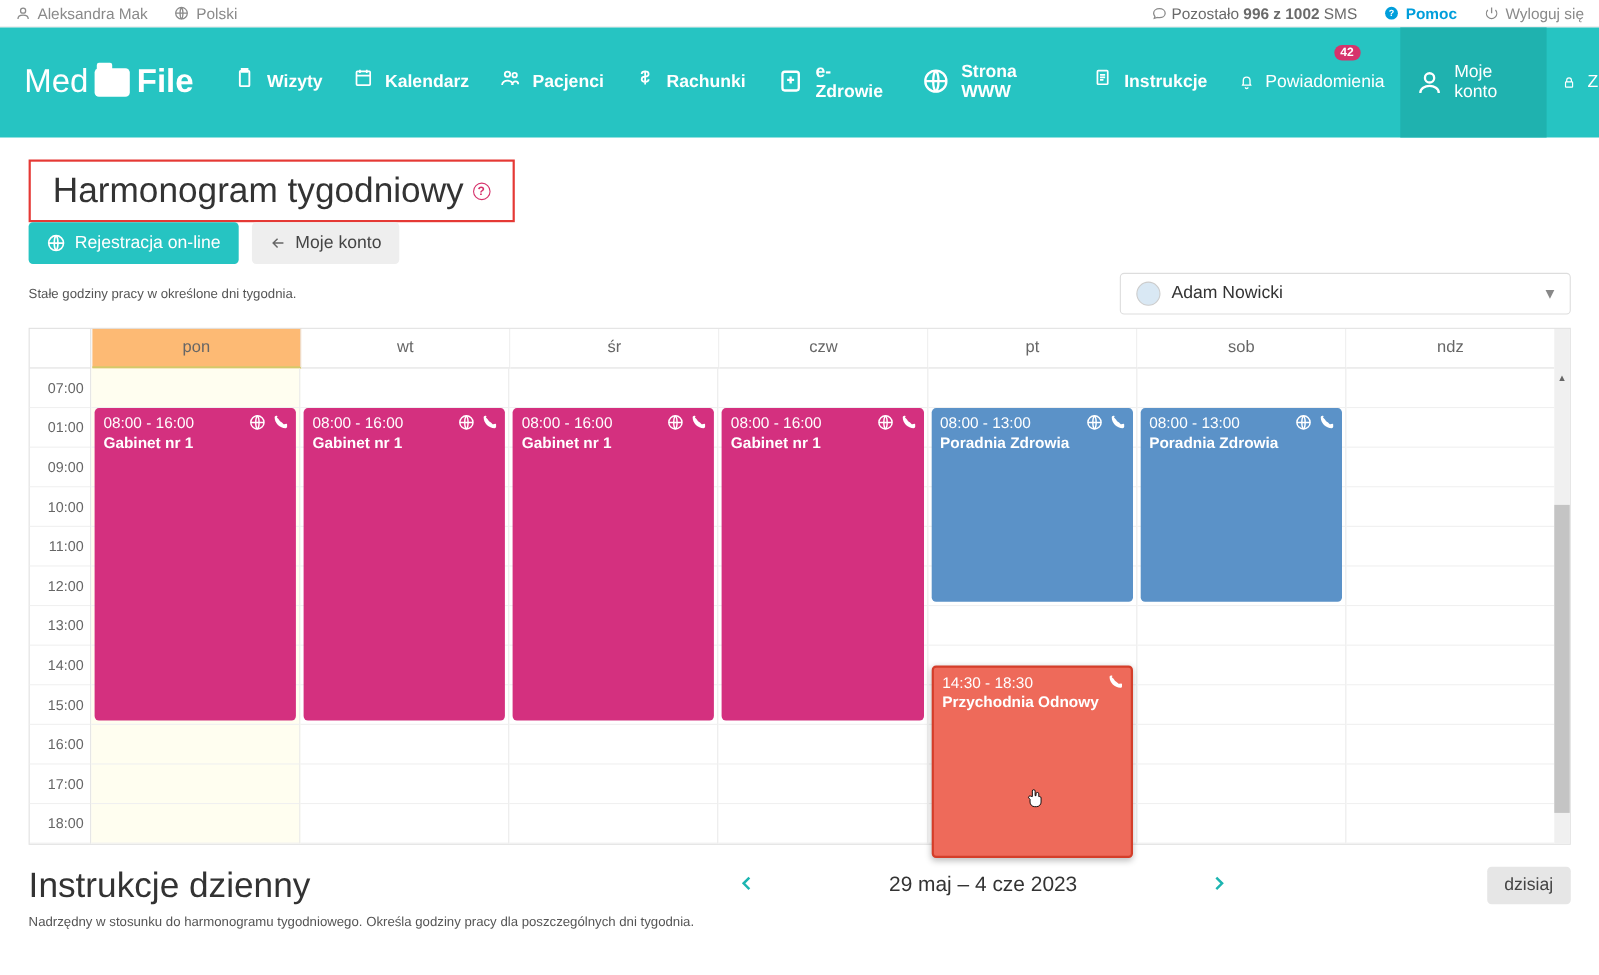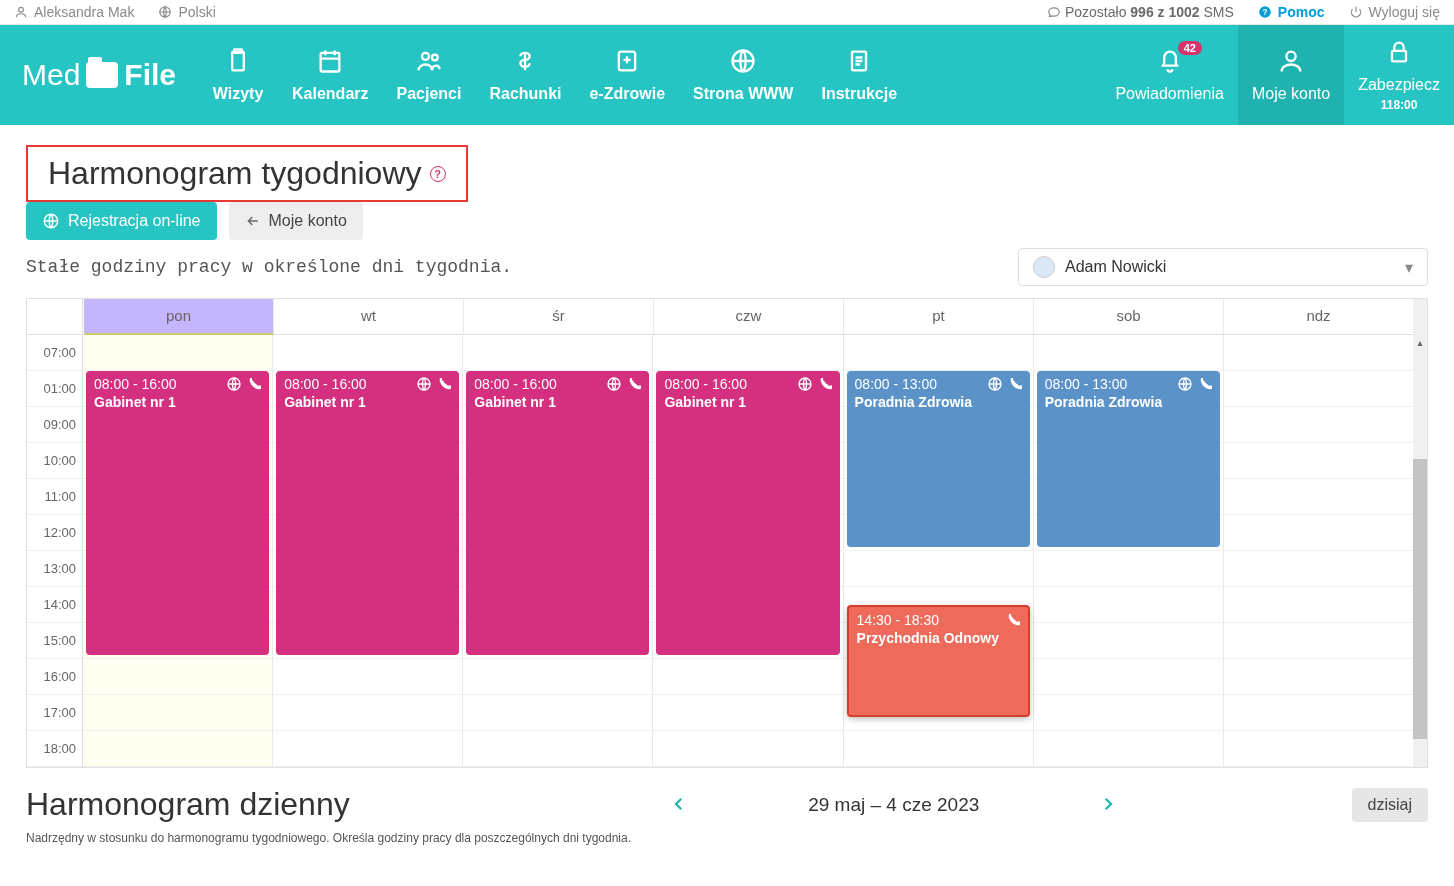--- a/index.html
+++ b/index.html
@@ -11,52 +11,52 @@
   .toplink { display:flex; align-items:center; gap:6px; cursor:pointer; }
   .help-link { color:#009edb; font-weight:600; }
   .sms-remaining { color:#6a6a6a; }
 
   
   .navbar { background:#26c4c2; color:#fff; display:flex; align-items:stretch; justify-content:space-between; height:100px; }
   .logo { display:flex; align-items:center; gap:6px; padding:0 22px; font-size:30px; font-weight:700; }
   .logo .folder { width:32px; height:26px; background:#fff; border-radius:4px; position:relative; }
   .logo .folder::before { content:""; position:absolute; top:-5px; left:2px; width:14px; height:6px; background:#fff; border-radius:2px 2px 0 0; }
   .nav-items { display:flex; align-items:stretch;font-weight:bold; }
-  .nav-item { display:flex; flex-direction:column; align-items:center; justify-content:center; padding:0 14px; min-width:80px; cursor:pointer; font-size:16px; gap:10px; }
+  .nav-item { display:flex; flex-direction:row; align-items:center; justify-content:center; padding:0 14px; min-width:80px; cursor:pointer; font-size:16px; gap:10px; }
   .nav-item .icon { width:28px; height:28px; }
   .nav-right { display:flex; align-items:stretch; }
   .nav-right .nav-item { min-width:100px; position:relative; }
   .nav-item.active { background:#1fb2af; }
   .badge { position:absolute; top:16px; right:36px; background:#d6336c; color:#fff; border-radius:10px; font-size:11px; padding:1px 6px; font-weight:600; }
   .sub-label { font-size:12px; margin-top:-6px; font-weight:700; }
 
   
   .page-head { display:flex; justify-content:space-between; align-items:flex-start; padding:20px 26px 8px;flex-direction:column; }
   .title-box { border:2px solid #e53935; padding:8px 20px; }
   .page-title { font-size:32px; font-weight:400; color:#333; display:flex; align-items:center; gap:8px; }
   .help-circ { width:16px; height:16px; border:1.5px solid #d6336c; border-radius:50%; color:#d6336c; font-size:11px; display:inline-flex; align-items:center; justify-content:center; font-weight:600; }
 
   .head-buttons { display:flex; gap:12px; }
   .btn { border:none; border-radius:4px; padding:10px 16px; font-size:16px; cursor:pointer; display:flex; align-items:center; gap:8px; }
   .btn-teal { background:#26c4c2; color:#fff; font-weight:500; }
   .btn-plain { background:#eee; color:#444; }
 
   .subtitle-row { display:flex; justify-content:space-between; align-items:center; padding:0 26px 12px; }
-  .subtitle { font-size:18px; color:#555;font-family:Liberation Mono, monospace; }
+  .subtitle { font-size:12px; color:#555; }
   .user-select { border:1px solid #ddd; border-radius:4px; padding:7px 14px; display:flex; align-items:center; gap:10px; min-width:410px; cursor:pointer; font-size:16px; color:#333; }
   .avatar-sm { width:22px; height:22px; border-radius:50%; background:#d9e8f4 center/cover; border:1px solid #ccc; }
   .chevron-down { margin-left:auto; color:#888; }
 
   
   .calendar-wrap { padding:0 26px; position:relative; }
   .calendar { border:1px solid #e0e0e0; display:flex; position:relative; }
   .time-col { width:56px; border-right:1px solid #e0e0e0; }
   .day-headers { display:flex; position:absolute; left:57px; right:14px; top:0; height:36px; }
   .day-header { flex:1; text-align:center; border-right:1px solid #eaeaea; padding:8px 0; font-size:15px; color:#666; background:#fff; border-bottom:1px solid #e0e0e0; }
-  .day-header.today { background:#c4b5fd; border-bottom:2px solid #d4c96a; }
+  .day-header.today { background:#fdba74; border-bottom:2px solid #d4c96a; }
   .day-header:last-child { border-right:none; }
 
   .time-head-spacer { height:36px; border-bottom:1px solid #e0e0e0; }
   .time-slot { height:36px; border-bottom:1px solid #f0f0f0; font-size:13px; color:#666; text-align:right; padding-right:6px; display:flex; align-items:center; justify-content:flex-end; }
 
   .days-grid { flex:1; display:flex; padding-top:36px; position:relative; }
   .day-col { flex:1; border-right:1px solid #eaeaea; position:relative; }
   .day-col.today { background:#fffef0; }
   .day-col:last-child { border-right:none; }
   .hour-line { height:36px; border-bottom:1px solid #f0f0f0; }
@@ -400,21 +400,21 @@
             <div class="icons">
               <svg viewBox="0 0 24 24" fill="none" stroke="#fff" stroke-width="2">
                 <circle cx="12" cy="12" r="9"></circle>
                 <path d="M3 12h18M12 3c3 3 3 15 0 18M12 3c-3 3-3 15 0 18"></path>
               </svg>
               <svg viewBox="0 0 24 24" fill="#fff">
                 <path d="M6 3c-1 0-2 1-2 2 0 8 7 15 15 15 1 0 2-1 2-2v-3c0-.6-.4-1-1-1l-3 .5c-.4.1-.8 0-1-.3l-2-2c-2-1-3.5-2.5-4.5-4.5l-2-2c-.3-.2-.4-.6-.3-1L8 4c0-.6-.4-1-1-1H6z"></path>
               </svg>
             </div>
           </div>
-          <div class="event ev-red" style="top: 270px; height: 112px;">
+          <div class="event ev-red" style="top: 270px; height: 175px;">
             <div class="time">14:30 - 18:30</div>
             <div class="place">Przychodnia Odnowy</div>
             <div class="icons">
               <svg viewBox="0 0 24 24" fill="#fff">
                 <path d="M6 3c-1 0-2 1-2 2 0 8 7 15 15 15 1 0 2-1 2-2v-3c0-.6-.4-1-1-1l-3 .5c-.4.1-.8 0-1-.3l-2-2c-2-1-3.5-2.5-4.5-4.5l-2-2c-.3-.2-.4-.6-.3-1L8 4c0-.6-.4-1-1-1H6z"></path>
               </svg>
             </div>
             <svg class="cursor-hand" style="left:82px; top:108px;" viewBox="0 0 24 24" fill="#fff" stroke="#000" stroke-width="1">
               <path d="M9 11V5a1.5 1.5 0 0 1 3 0v5h1V8a1.5 1.5 0 0 1 3 0v3h1a1.5 1.5 0 0 1 1.5 1.5V17a5 5 0 0 1-5 5h-2a5 5 0 0 1-5-5v-3l-1.5-1.5a1.5 1.5 0 0 1 2-2L9 11z"></path>
             </svg>
@@ -463,21 +463,21 @@
         </div>
       </div>
     <div class="scroll-rail">
       <div class="scroll-arrow" style="top:38px;">▴</div>
       <div class="scroll-thumb" style="top:160px; height:280px;"></div>
     </div>
   </div>
 </div>
 
 <div class="daily">
-  <div class="daily-title">Harmonogram dzienny</div>
+  <div class="daily-title">Instrukcje dzienny</div>
   <div class="daily-nav">
     <span class="nav-chevron">
       <svg width="18" height="18" viewBox="0 0 24 24" fill="none" stroke="#1db5b1" stroke-width="3">
           <path d="M15 5l-7 7 7 7"></path>
         </svg>
     </span>
     <span class="date-range">29 maj – 4 cze 2023</span>
     <span class="nav-chevron">
       <svg width="18" height="18" viewBox="0 0 24 24" fill="none" stroke="#1db5b1" stroke-width="3">
           <path d="M9 5l7 7-7 7"></path>

